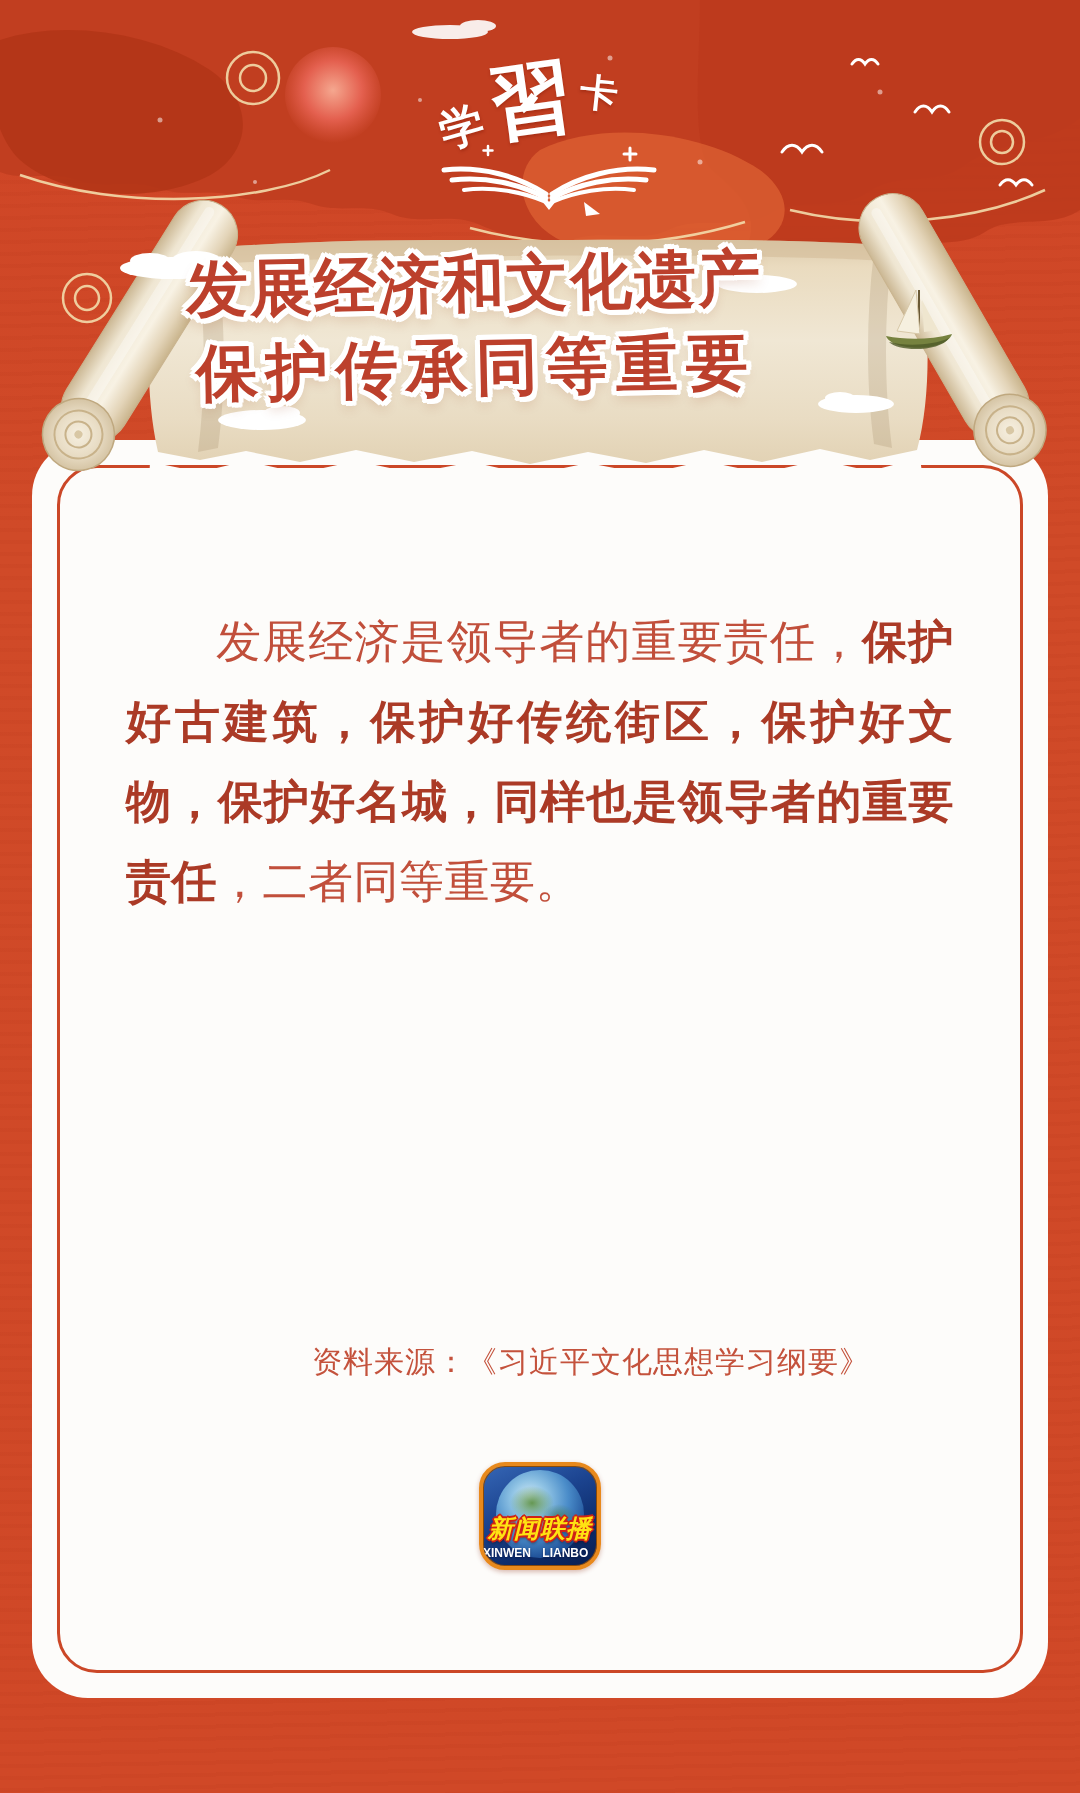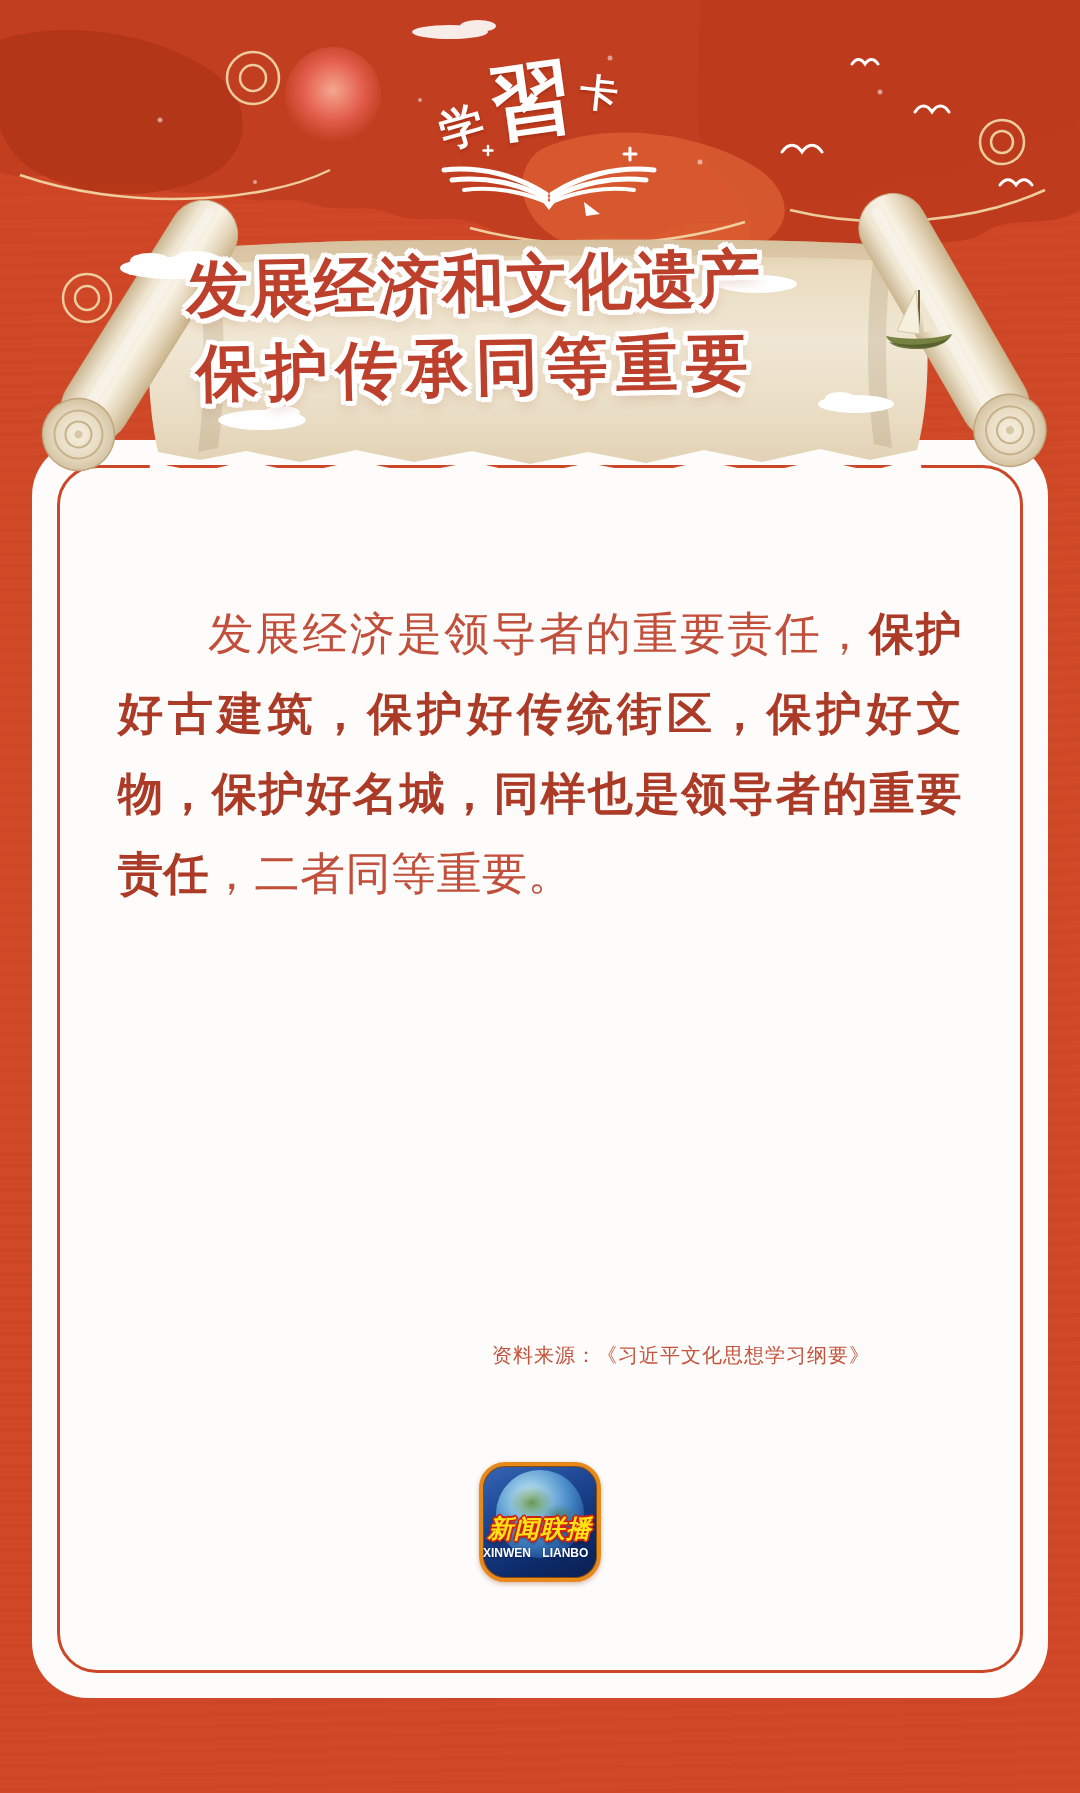--- a/index.html
+++ b/index.html
@@ -13,28 +13,28 @@
   .scroll-art{z-index:4;}
 
   
   .card{position:absolute;left:32px;top:440px;width:1016px;height:1258px;
         background:#fdfcfa;border-radius:56px;z-index:2;}
   .card-inner-border{position:absolute;inset:25px;border:3px solid #cb4727;border-radius:40px;}
 
   .card-body{position:absolute;left:82px;right:82px;top:150px;
              font-size:45px;line-height:80px;color:#c14f3b;text-align:justify;
              letter-spacing:0.5px;}
-  .para{margin:4px;text-indent:2em;}
+  .para{margin:12px;text-indent:2em;}
   .para + .para{margin-top:62px;}
   .emph{font-weight:bold;color:#ab3a26;}
 
-  .source{position:absolute;top:902px;right:178px;font-size:20px;color:#c4523c;letter-spacing:1px;}
-
-  
-  .logo{position:absolute;top:1022px;left:calc(50% - 61px);width:122px;height:120px;
+  .source{position:absolute;top:902px;right:178px;font-size:30px;color:#c4523c;letter-spacing:1px;}
+
+  
+  .logo{position:absolute;top:1022px;left:calc(50% - 61px);width:122px;height:108px;
         border-radius:26px;border:4px solid #e8891c;overflow:hidden;box-sizing:border-box;
         background:linear-gradient(155deg,#3566b5 0%,#1c4490 38%,#0d2c6b 72%,#091f50 100%);
         box-shadow:0 2px 5px rgba(130,30,0,.3), inset 0 0 0 1px #8a4a08;padding-left:36px;}
   .logo-globe{position:absolute;top:4px;left:13px;width:88px;height:88px;border-radius:50%;
         background:radial-gradient(circle at 38% 32%,#d6ecf7 0%,#8fc3e4 22%,#4a8cc9 48%,#23569d 72%,#143e7c 90%,#10326a 100%);}
   .logo-globe::before{content:"";position:absolute;left:14px;top:16px;width:44px;height:34px;
         border-radius:50% 60% 55% 45%;
         background:radial-gradient(closest-side,rgba(96,148,74,.95),rgba(96,148,74,0));}
   .logo-globe::after{content:"";position:absolute;right:8px;top:34px;width:34px;height:26px;border-radius:55%;
         background:radial-gradient(closest-side,rgba(70,125,95,.8),rgba(70,125,95,0));}

